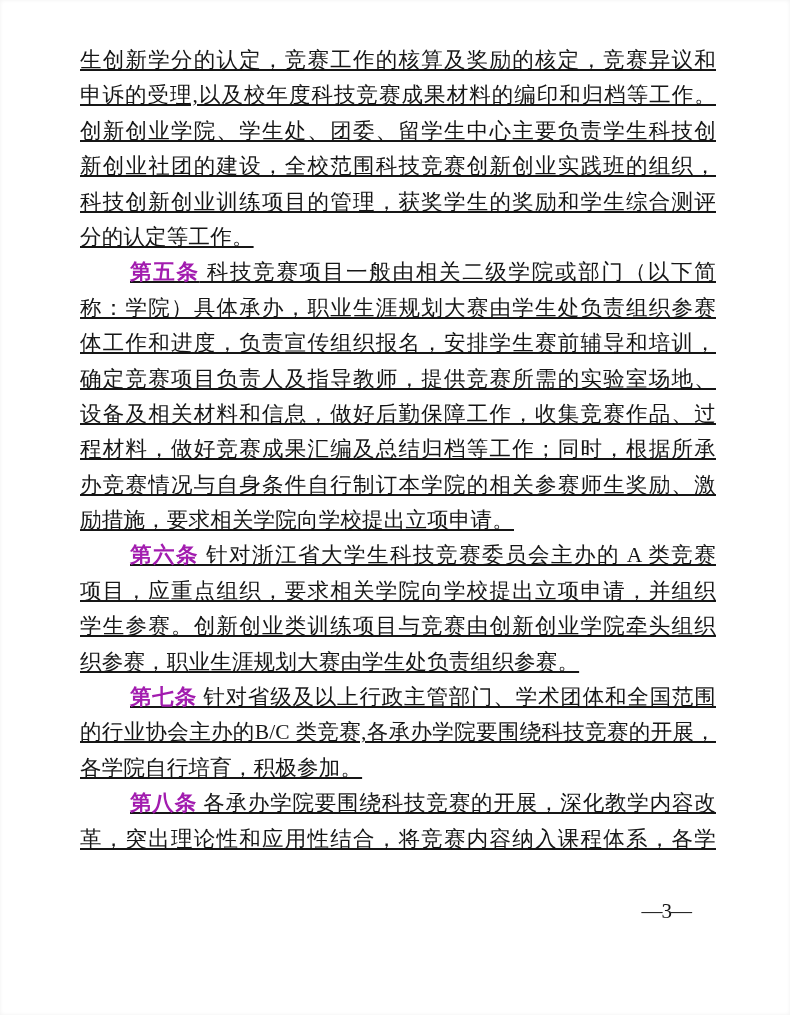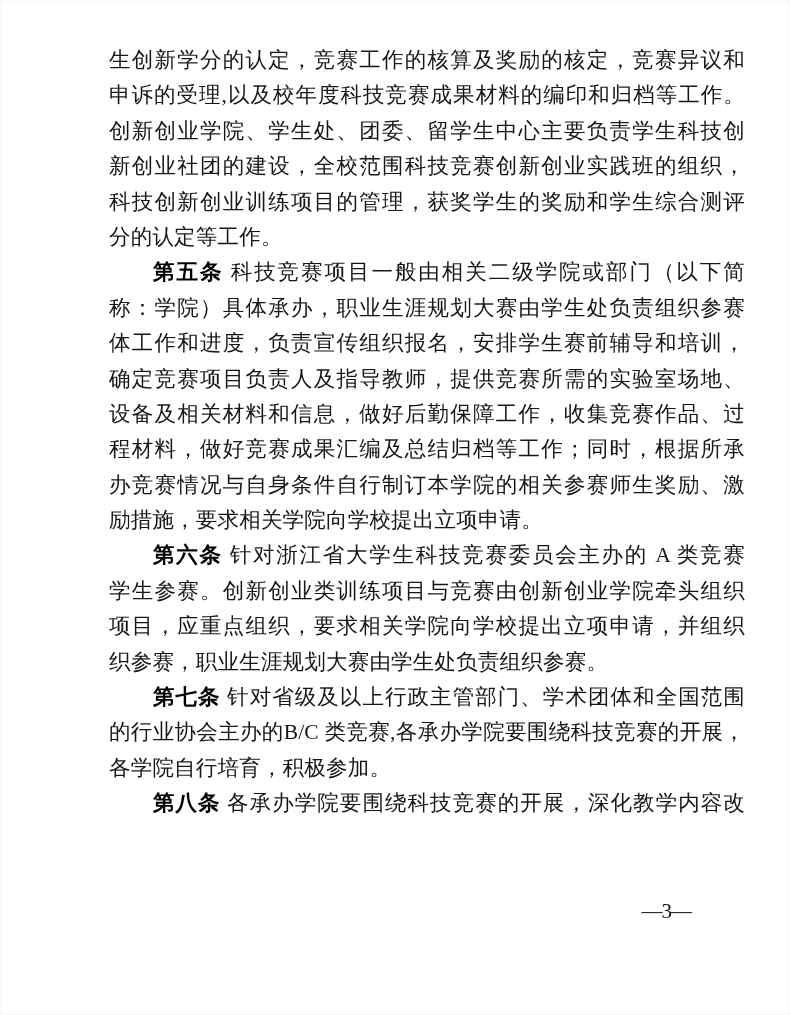--- a/index.html
+++ b/index.html
@@ -16,42 +16,44 @@
     color: #161616;
   }
   .page {
     position: absolute;
     inset: 0;
     background: #ffffff;
     box-shadow: inset 0 0 4px rgba(0,0,0,0.06);
   }
   .textblock {
     position: absolute;
-    left: 109px;
+    left: 80px;
     top: 43px;
     width: 636px;
+    text-decoration: underline;
   }
   .line {
     font-size: 21.5px;
     line-height: 35.4px;
     height: 35.4px;
     text-align: justify;
     letter-spacing: 0.2px;
     white-space: normal;
     overflow: hidden;
   }
   .line.fill {
     text-align-last: justify;
   }
   .line.indent {
     text-indent: 44px;
   }
   .line b {
     font-weight: bold;
-    color: #000000;
+    color: #a21caf;
+    margin-left: 6px;
   }
   .page-number {
     position: absolute;
     top: 899px;
     right: 99px;
     font-size: 21px;
     letter-spacing: -1px;
     color: #161616;
   }
 </style>
@@ -68,22 +70,23 @@
       <div class="line">分的认定等工作。</div>
       <div class="line indent fill"><b>第五条</b> 科技竞赛项目一般由相关二级学院或部门（以下简</div>
       <div class="line fill">称：学院）具体承办，职业生涯规划大赛由学生处负责组织参赛</div>
       <div class="line fill">体工作和进度，负责宣传组织报名，安排学生赛前辅导和培训，</div>
       <div class="line fill">确定竞赛项目负责人及指导教师，提供竞赛所需的实验室场地、</div>
       <div class="line fill">设备及相关材料和信息，做好后勤保障工作，收集竞赛作品、过</div>
       <div class="line fill">程材料，做好竞赛成果汇编及总结归档等工作；同时，根据所承</div>
       <div class="line fill">办竞赛情况与自身条件自行制订本学院的相关参赛师生奖励、激</div>
       <div class="line">励措施，要求相关学院向学校提出立项申请。</div>
       <div class="line indent fill"><b>第六条</b> 针对浙江省大学生科技竞赛委员会主办的 A 类竞赛</div>
+      <div class="line fill">项目，应重点组织，要求相关学院向学校提出立项申请，并组织</div>
       <div class="line fill">学生参赛。创新创业类训练项目与竞赛由创新创业学院牵头组织</div>
-      <div class="line fill">项目，应重点组织，要求相关学院向学校提出立项申请，并组织</div>
       <div class="line">织参赛，职业生涯规划大赛由学生处负责组织参赛。</div>
       <div class="line indent fill"><b>第七条</b> 针对省级及以上行政主管部门、学术团体和全国范围</div>
       <div class="line fill">的行业协会主办的B/C 类竞赛,各承办学院要围绕科技竞赛的开展，</div>
       <div class="line">各学院自行培育，积极参加。</div>
       <div class="line indent fill"><b>第八条</b> 各承办学院要围绕科技竞赛的开展，深化教学内容改</div>
+      <div class="line fill">革，突出理论性和应用性结合，将竞赛内容纳入课程体系，各学</div>
     </div>
   <div class="page-number">—3—</div>
 </div>
 
 </body></html>

